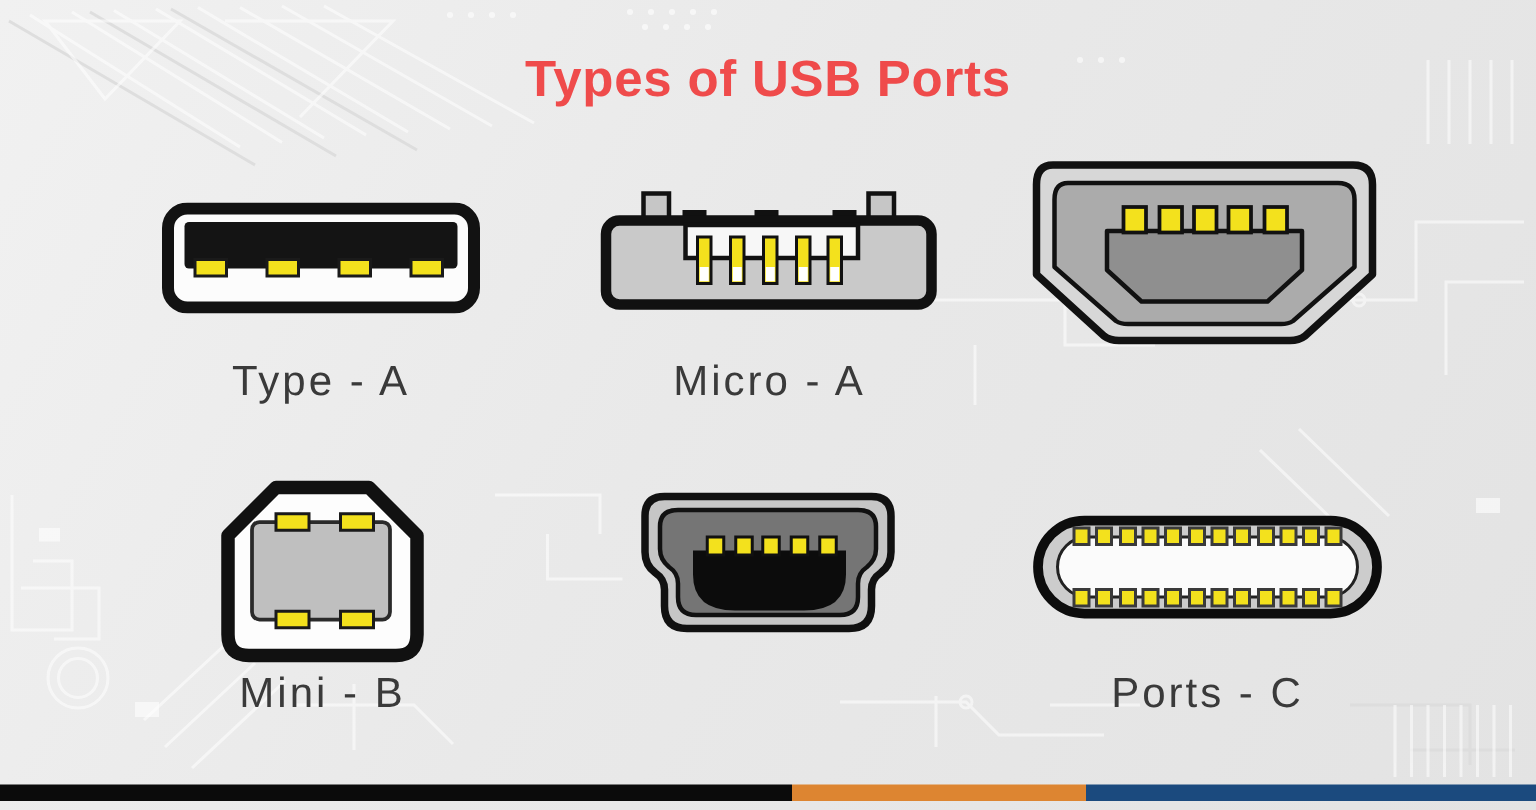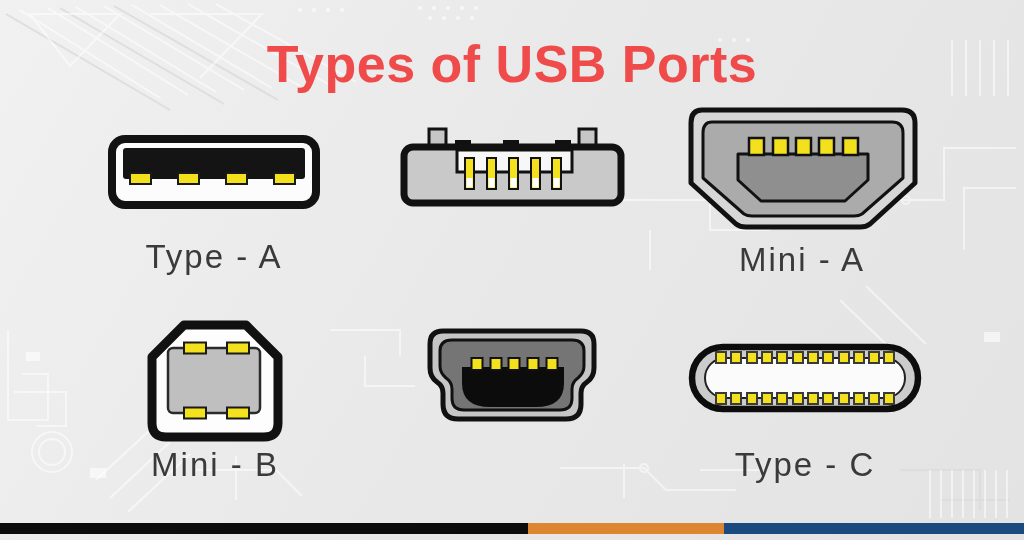--- a/index.html
+++ b/index.html
@@ -4,27 +4,27 @@
 <style>
   html,body{margin:0;padding:0;}
   #stage{
     position:relative; width:1024px; height:540px; overflow:hidden;
     background:linear-gradient(120deg,#f1f1f1 0%, #e9e9e9 45%, #e3e3e3 100%);
     font-family:"Liberation Sans", sans-serif;
   }
   .bg-circuit{position:absolute; left:0; top:0; width:1024px; height:540px; pointer-events:none;}
   .page-title{
     position:absolute; left:0; top:34px; width:1024px; text-align:center;
-    font-size:52px; font-weight:700; letter-spacing:0.5px; color:#ef4b4b;
+    font-size:34px; font-weight:700; letter-spacing:0.5px; color:#ef4b4b;
   }
   .conn{position:absolute;}
   .conn svg{display:block;}
   .conn-label{
     position:absolute; width:240px; text-align:center;
-    font-size:33px; font-weight:400; letter-spacing:2px; color:#3a3a3a;
+    font-size:28px; font-weight:400; letter-spacing:2px; color:#3a3a3a;
   }
   .footer-bar{position:absolute; left:0; top:523px; width:1024px; height:11px; display:flex;}
   .footer-seg{height:11px;}
   .seg-black{width:528px; background:#0b0b0b;}
   .seg-orange{width:196px; background:#dd8531;}
   .seg-blue{width:300px; background:#1b4a7e;}
 </style>
 </head>
 <body>
 
@@ -110,36 +110,36 @@
       </g>
       <g fill="#ffffff" stroke="none">
         <rect x="66.5" y="53" width="6" height="9.5"></rect>
         <rect x="88.5" y="53" width="6" height="9.5"></rect>
         <rect x="110.5" y="53" width="6" height="9.5"></rect>
         <rect x="132.5" y="53" width="6" height="9.5"></rect>
         <rect x="153.5" y="53" width="6" height="9.5"></rect>
       </g>
     </svg>
   </div>
+  <div class="conn-label" style="left:393px; top:238px;">Micro - A</div>
 
   <div class="conn" style="left:686px; top:107px;">
     <svg width="234" height="124" viewBox="0 0 234 124">
       <path d="M16,3 H216 Q229,3 229,16 V76 L184,117 Q180,120 174,120 H60 Q54,120 50,117 L5,76 V16 Q5,3 16,3 Z" fill="#d7d7d7" stroke="#111111" stroke-width="5" stroke-linejoin="round"></path>
       <path d="M26,15 H206 Q217,15 217,26 V71 L176,107 Q173,109 168,109 H66 Q61,109 58,107 L17,71 V26 Q17,15 26,15 Z" fill="#ababab" stroke="#111111" stroke-width="3" stroke-linejoin="round"></path>
       <path d="M52,47 H182 V73 L159,94 H75 L52,73 Z" fill="#8f8f8f" stroke="#111111" stroke-width="3" stroke-linejoin="round"></path>
       <g stroke="#111111" stroke-width="2.5" fill="#f3e11d">
         <rect x="63" y="31" width="15" height="17"></rect>
         <rect x="87" y="31" width="15" height="17"></rect>
         <rect x="110" y="31" width="15" height="17"></rect>
         <rect x="133" y="31" width="15" height="17"></rect>
         <rect x="157" y="31" width="15" height="17"></rect>
       </g>
     </svg>
   </div>
-  <div class="conn-label" style="left:682px; top:241px;">Mini - A</div>
 
   <div class="conn" style="left:147px; top:320px;">
     <svg width="136" height="122" viewBox="0 0 136 122">
       <path d="M37,5 H99 L131,37 V103 Q131,117 117,117 H19 Q5,117 5,103 V37 Z" fill="#fdfdfd" stroke="#111111" stroke-width="9" stroke-linejoin="round"></path>
       <rect x="21" y="28" width="92" height="65" rx="5" fill="#bfbfbf" stroke="#2a2a2a" stroke-width="2.5"></rect>
       <g stroke="#1a1a1a" stroke-width="2" fill="#f3e11d">
         <rect x="37" y="22.5" width="22" height="11"></rect>
         <rect x="80" y="22.5" width="22" height="11"></rect>
         <rect x="37" y="87.5" width="22" height="11"></rect>
         <rect x="80" y="87.5" width="22" height="11"></rect>
@@ -188,21 +188,21 @@
           <rect x="105" y="50" width="10" height="11"></rect>
         <rect x="120" y="50" width="10" height="11"></rect>
           <rect x="135" y="50" width="10" height="11"></rect>
         <rect x="151" y="50" width="10" height="11"></rect>
           <rect x="166" y="50" width="10" height="11"></rect>
         <rect x="181" y="50" width="10" height="11"></rect>
           <rect x="196" y="50" width="10" height="11"></rect>
       </g>
     </svg>
   </div>
-  <div class="conn-label" style="left:685px; top:446px;">Type - C</div>
+  <div class="conn-label" style="left:685px; top:446px;">Ports - C</div>
 
   <div class="footer-bar">
     <div class="footer-seg seg-black"></div>
     <div class="footer-seg seg-orange"></div>
     <div class="footer-seg seg-blue"></div>
   </div>
 
 </div>
 
 </body></html>

